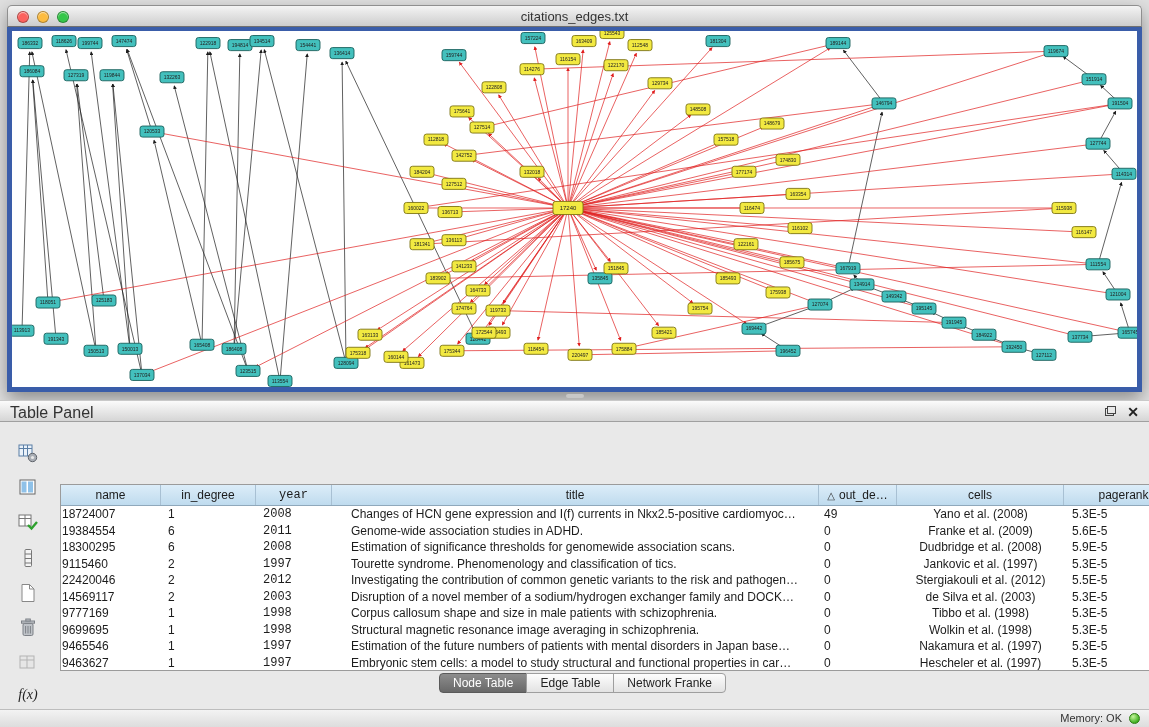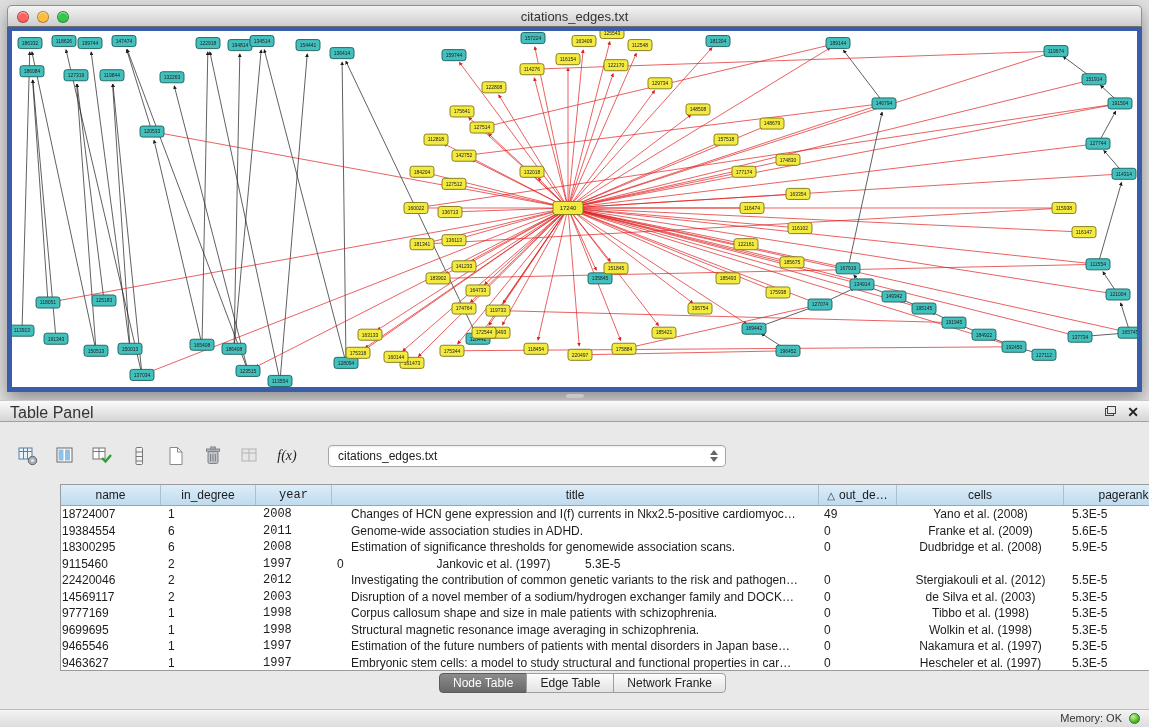--- a/index.html
+++ b/index.html
@@ -30,21 +30,21 @@
   .panel-header{position:absolute;left:0;top:400px;width:1149px;height:22px;
     background:linear-gradient(#fbfbfb,#d5d5d5);
     border-top:1px solid #c9c9c9;border-bottom:1px solid #a0a0a0;box-sizing:border-box;}
   .panel-title{position:absolute;left:10px;top:3px;font-size:16px;color:#333;}
   .panel-float{position:absolute;right:33px;top:5px;width:11px;height:10px;cursor:default;}
   .panel-float .sq{position:absolute;left:0;bottom:0;width:7px;height:6px;border:1.5px solid #444;}
   .panel-float .sq2{position:absolute;right:0;top:0;width:7px;height:6px;border:1.5px solid #444;background:#e9e9e9;}
   .panel-close{position:absolute;right:10px;top:2px;font-size:14px;font-weight:bold;color:#222;line-height:18px;}
   .panel-body{position:absolute;left:0;top:422px;width:1149px;height:287px;background:#e9e9e9;}
   
-  .toolbar{position:absolute;left:16px;top:20px;height:28px;display:flex;align-items:center;gap:13px;}
+  .toolbar{position:absolute;left:16px;top:20px;height:28px;display:flex;gap:13px;flex-direction:column;}
   .tool{width:24px;height:24px;display:flex;align-items:center;justify-content:center;}
   .fx{font-family:"Liberation Serif", serif;font-style:italic;font-size:14px;color:#222;}
   .dropdown{position:relative;margin-left:16px;width:398px;height:22px;background:#fff;
     border:1px solid #a7a7a7;border-radius:4px;box-sizing:border-box;
     font-size:12px;line-height:20px;padding-left:9px;color:#222;
     box-shadow:inset 0 1px 2px rgba(0,0,0,.08);}
   .dd-arrows{position:absolute;right:6px;top:3px;width:9px;height:14px;}
   .dd-arrows .up{position:absolute;top:1px;left:0;width:0;height:0;
     border-left:4.5px solid transparent;border-right:4.5px solid transparent;border-bottom:5px solid #666;}
   .dd-arrows .down{position:absolute;bottom:1px;left:0;width:0;height:0;
@@ -564,20 +564,21 @@
           <div class="td c2">2008</div>
           <div class="td c3">Estimation of significance thresholds for genomewide association scans.</div>
           <div class="td c4">0</div>
           <div class="td c5">Dudbridge et al. (2008)</div>
           <div class="td c6">5.9E-5</div>
         </div>
         <div class="tr">
           <div class="td c0">9115460</div>
           <div class="td c1">2</div>
           <div class="td c2">1997</div>
+          <div class="td c3">Tourette syndrome. Phenomenology and classification of tics.</div>
           <div class="td c4">0</div>
           <div class="td c5">Jankovic et al. (1997)</div>
           <div class="td c6">5.3E-5</div>
         </div>
         <div class="tr">
           <div class="td c0">22420046</div>
           <div class="td c1">2</div>
           <div class="td c2">2012</div>
           <div class="td c3">Investigating the contribution of common genetic variants to the risk and pathogen…</div>
           <div class="td c4">0</div>

